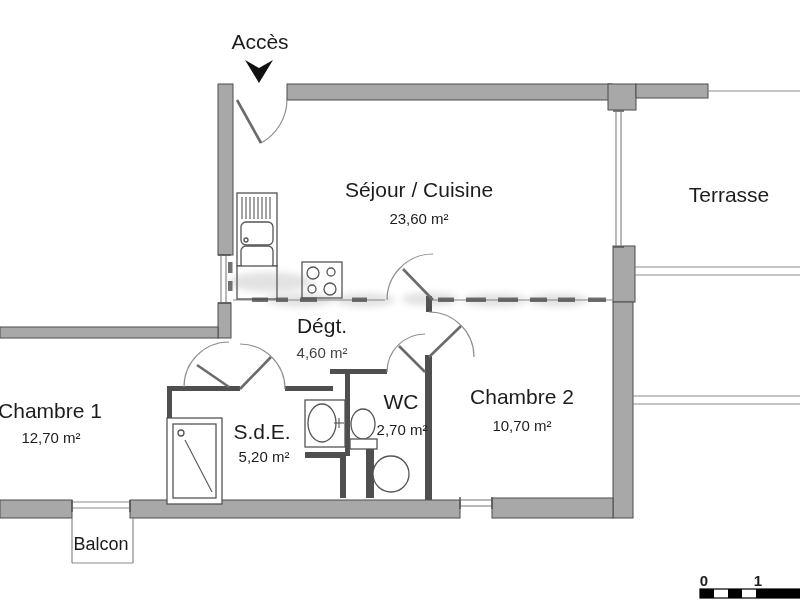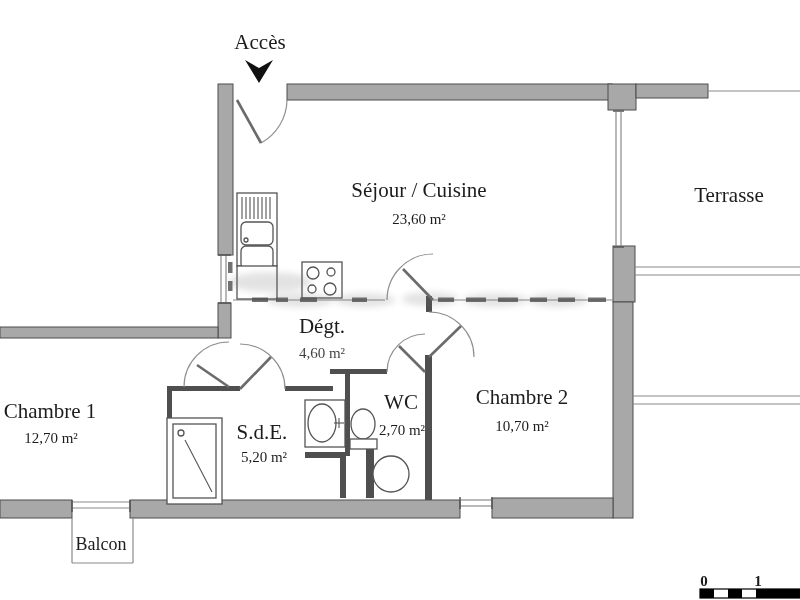--- a/index.html
+++ b/index.html
@@ -1,18 +1,18 @@
 <!DOCTYPE html>
 <html><head>
 <meta charset="utf-8">
 <style>
   html,body{margin:0;padding:0;background:#fff;}
   .stage{
     position:relative;width:800px;height:600px;background:#fff;overflow:hidden;
-    font-family:Liberation Serif, serif;
+    font-family:Liberation Sans, sans-serif;
   }
   svg{display:block;}
   text{fill:#1c1c1c;}
   .room-name{font-size:21px;}
   .room-area{font-size:15px;}
   .access-label{font-size:21px;}
   .balcon-label{font-size:18px;}
   .scale-num{font-size:15px;font-weight:bold;}
   .wall{fill:#a8a8a8;stroke:#4d4d4d;stroke-width:1;}
   .part{fill:#4f4f4f;}

